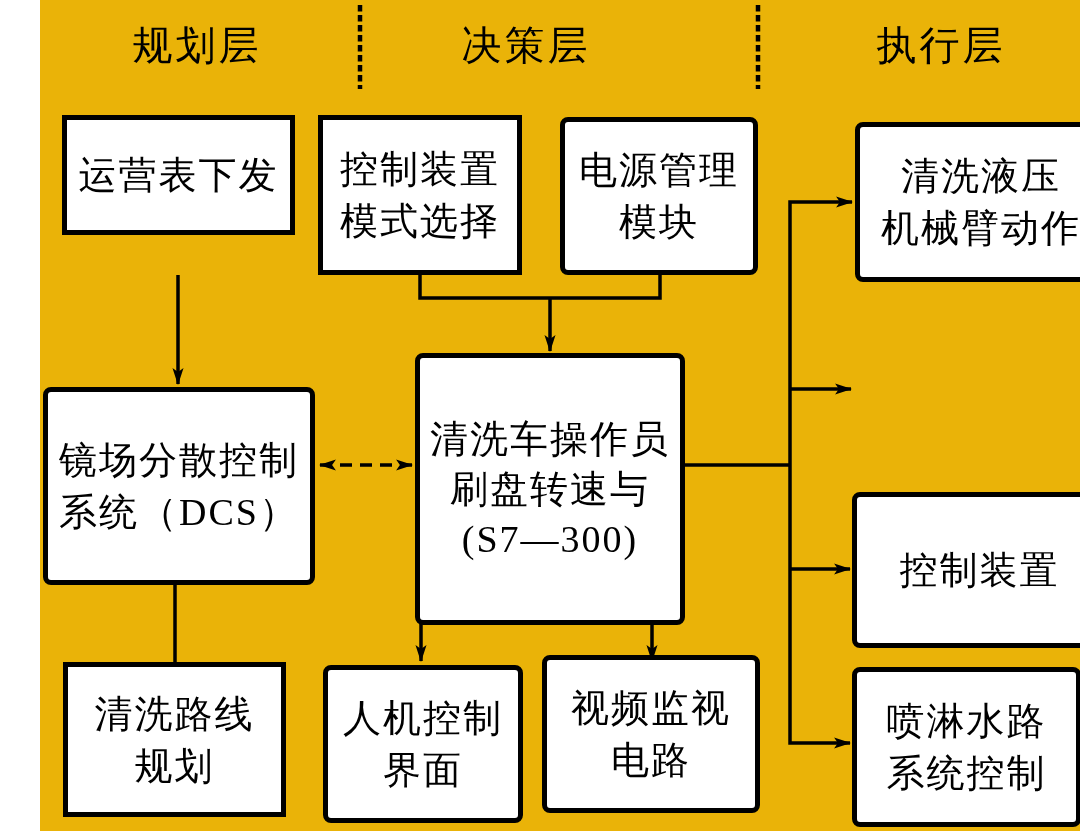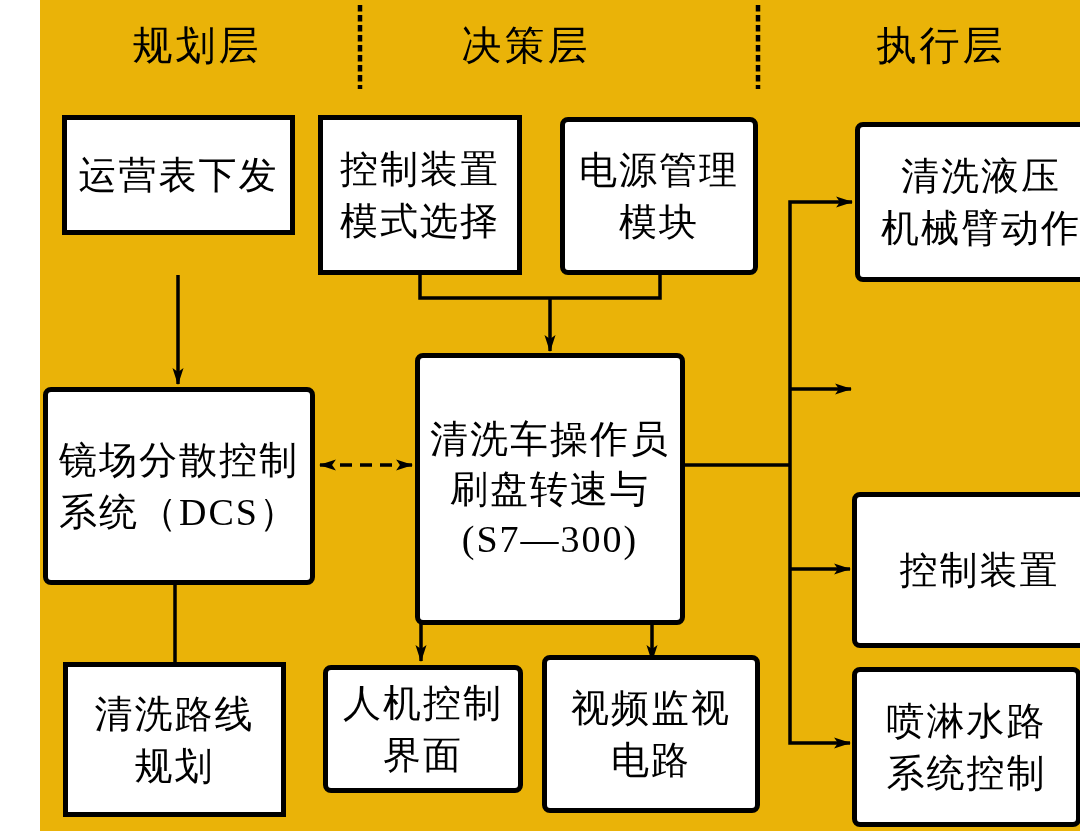--- a/index.html
+++ b/index.html
@@ -109,21 +109,21 @@
     <div class="line">电源管理</div>
     <div class="line">模块</div>
   </div>
 
   <div class="node rounded tight" style="left:375px;top:353px;width:270px;height:272px">
     <div class="line">清洗车操作员</div>
     <div class="line">刷盘转速与</div>
     <div class="line">(S7—300)</div>
   </div>
 
-  <div class="node rounded" style="left:283px;top:665px;width:200px;height:128px">
+  <div class="node rounded" style="left:283px;top:665px;width:200px;height:158px">
     <div class="line">人机控制</div>
     <div class="line">界面</div>
   </div>
 
   <div class="node rounded" style="left:502px;top:655px;width:218px;height:158px">
     <div class="line">视频监视</div>
     <div class="line">电路</div>
   </div>
 
   <div class="node rounded" style="left:815px;top:122px;width:252px;height:160px">

